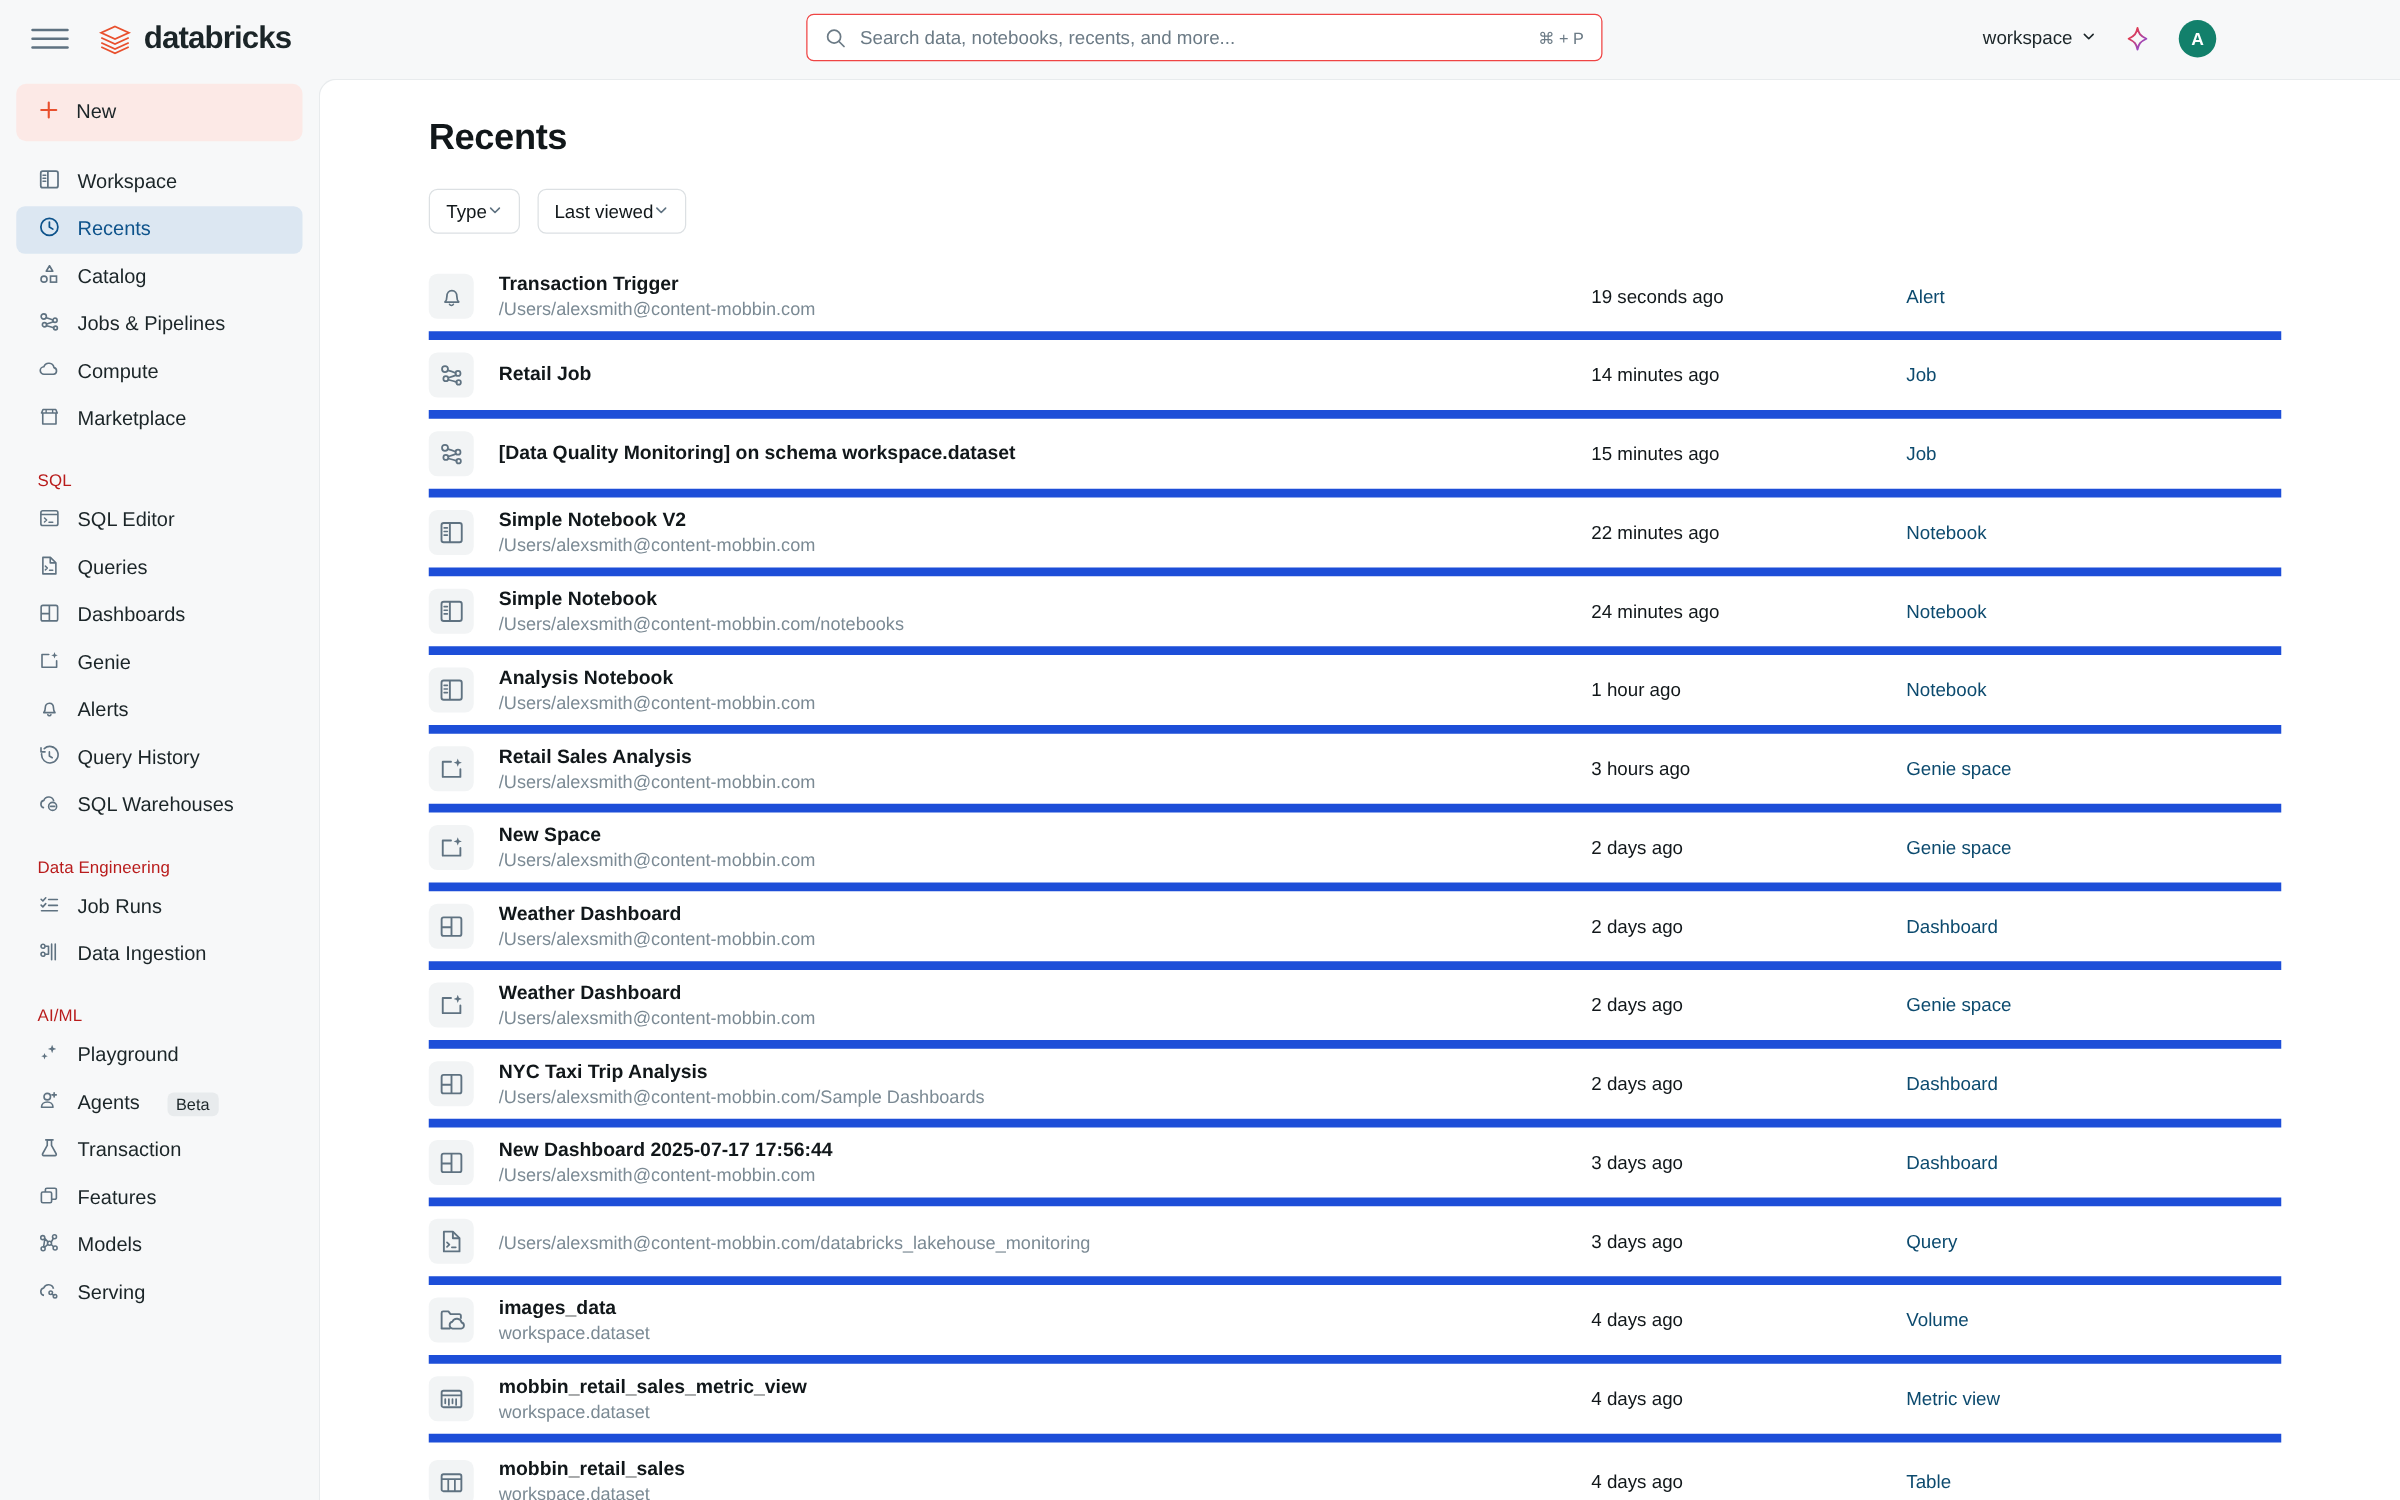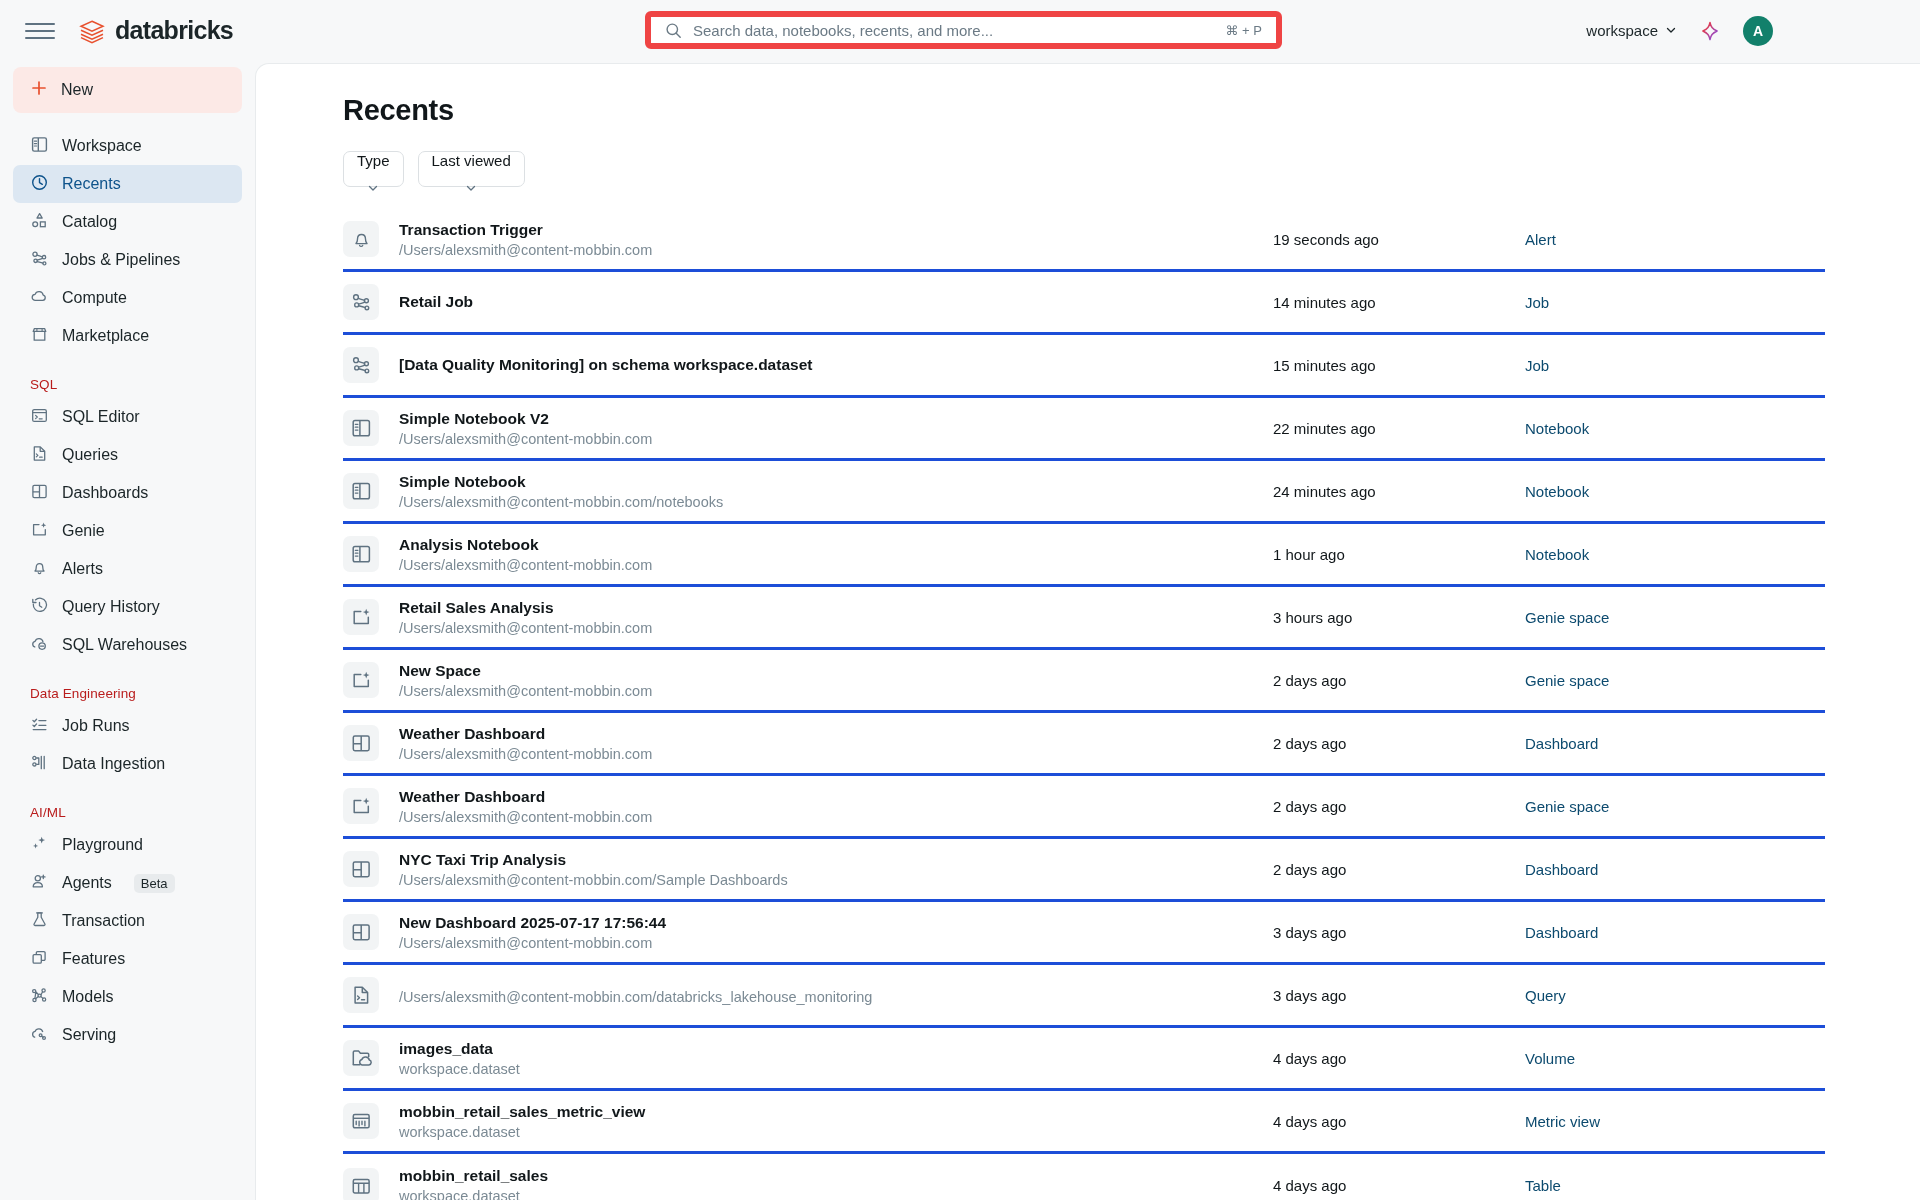--- a/index.html
+++ b/index.html
@@ -28,21 +28,21 @@
   .brand-logo { width: 26px; height: 26px; }
   .brand-name {
     font-size: 25px; font-weight: 700; color: #1b2528; letter-spacing: -0.7px;
   }
 
   .searchwrap {
     position: absolute; left: 645px; top: 11px; width: 637px; height: 38px;
   }
   .searchbox {
     width: 100%; height: 100%; background: #fff;
-    border: 6px solid #ef4444; border-radius: 6px;
+    border: 1px solid #ef4444; border-radius: 6px;
     display: flex; align-items: center; padding: 0 14px; gap: 11px;
     cursor: text;
   }
   .searchbox .sicon { flex: 0 0 auto; display: flex; }
   .search-placeholder { flex: 1; font-size: 15px; color: #6b7a85; }
   .kbd { font-size: 13px; color: #6b7a85; white-space: nowrap; }
 
   .topright {
     position: absolute; right: 22px; top: 0; height: 61px;
     display: flex; align-items: center; gap: 22px;
@@ -98,29 +98,29 @@
     border-top: 1px solid #e8ebed; border-left: 1px solid #e8ebed;
     overflow: hidden;
   }
   .page-title {
     margin: 30px 0 0 87px; font-size: 29px; font-weight: 700; color: #11171a;
     letter-spacing: -0.3px;
   }
   .filters { display: flex; gap: 14px; margin: 24px 0 0 87px; }
   .filter-btn {
     height: 36px; border: 1px solid #dce0e3; border-radius: 7px;
-    background: #fff; display: flex; align-items: center; gap: 11px;
-    padding: 0 13px; font-size: 15px; color: #11171a; cursor: pointer; flex-direction: column;
+    background: #fff; display: flex; align-items: center; 
+    padding: 0 13px; font-size: 15px; color: #11171a; cursor: pointer;
   }
 
   .rows { margin-top: 22px; }
   .row {
     display: flex; align-items: center; height: 63px;
     margin: 0 95px 0 87px;
-    border-bottom: 3px solid #1d4ed8;
+    border-bottom: 7px solid #1d4ed8;
     cursor: pointer;
   }
   .row:last-child { border-bottom: none; }
   .row-icon {
     width: 36px; height: 36px; border-radius: 7px; background: #f2f4f5;
     display: flex; align-items: center; justify-content: center;
     flex: 0 0 auto; color: #5f7281;
   }
   .row-main { flex: 1; margin-left: 20px; min-width: 0; }
   .row-name {

